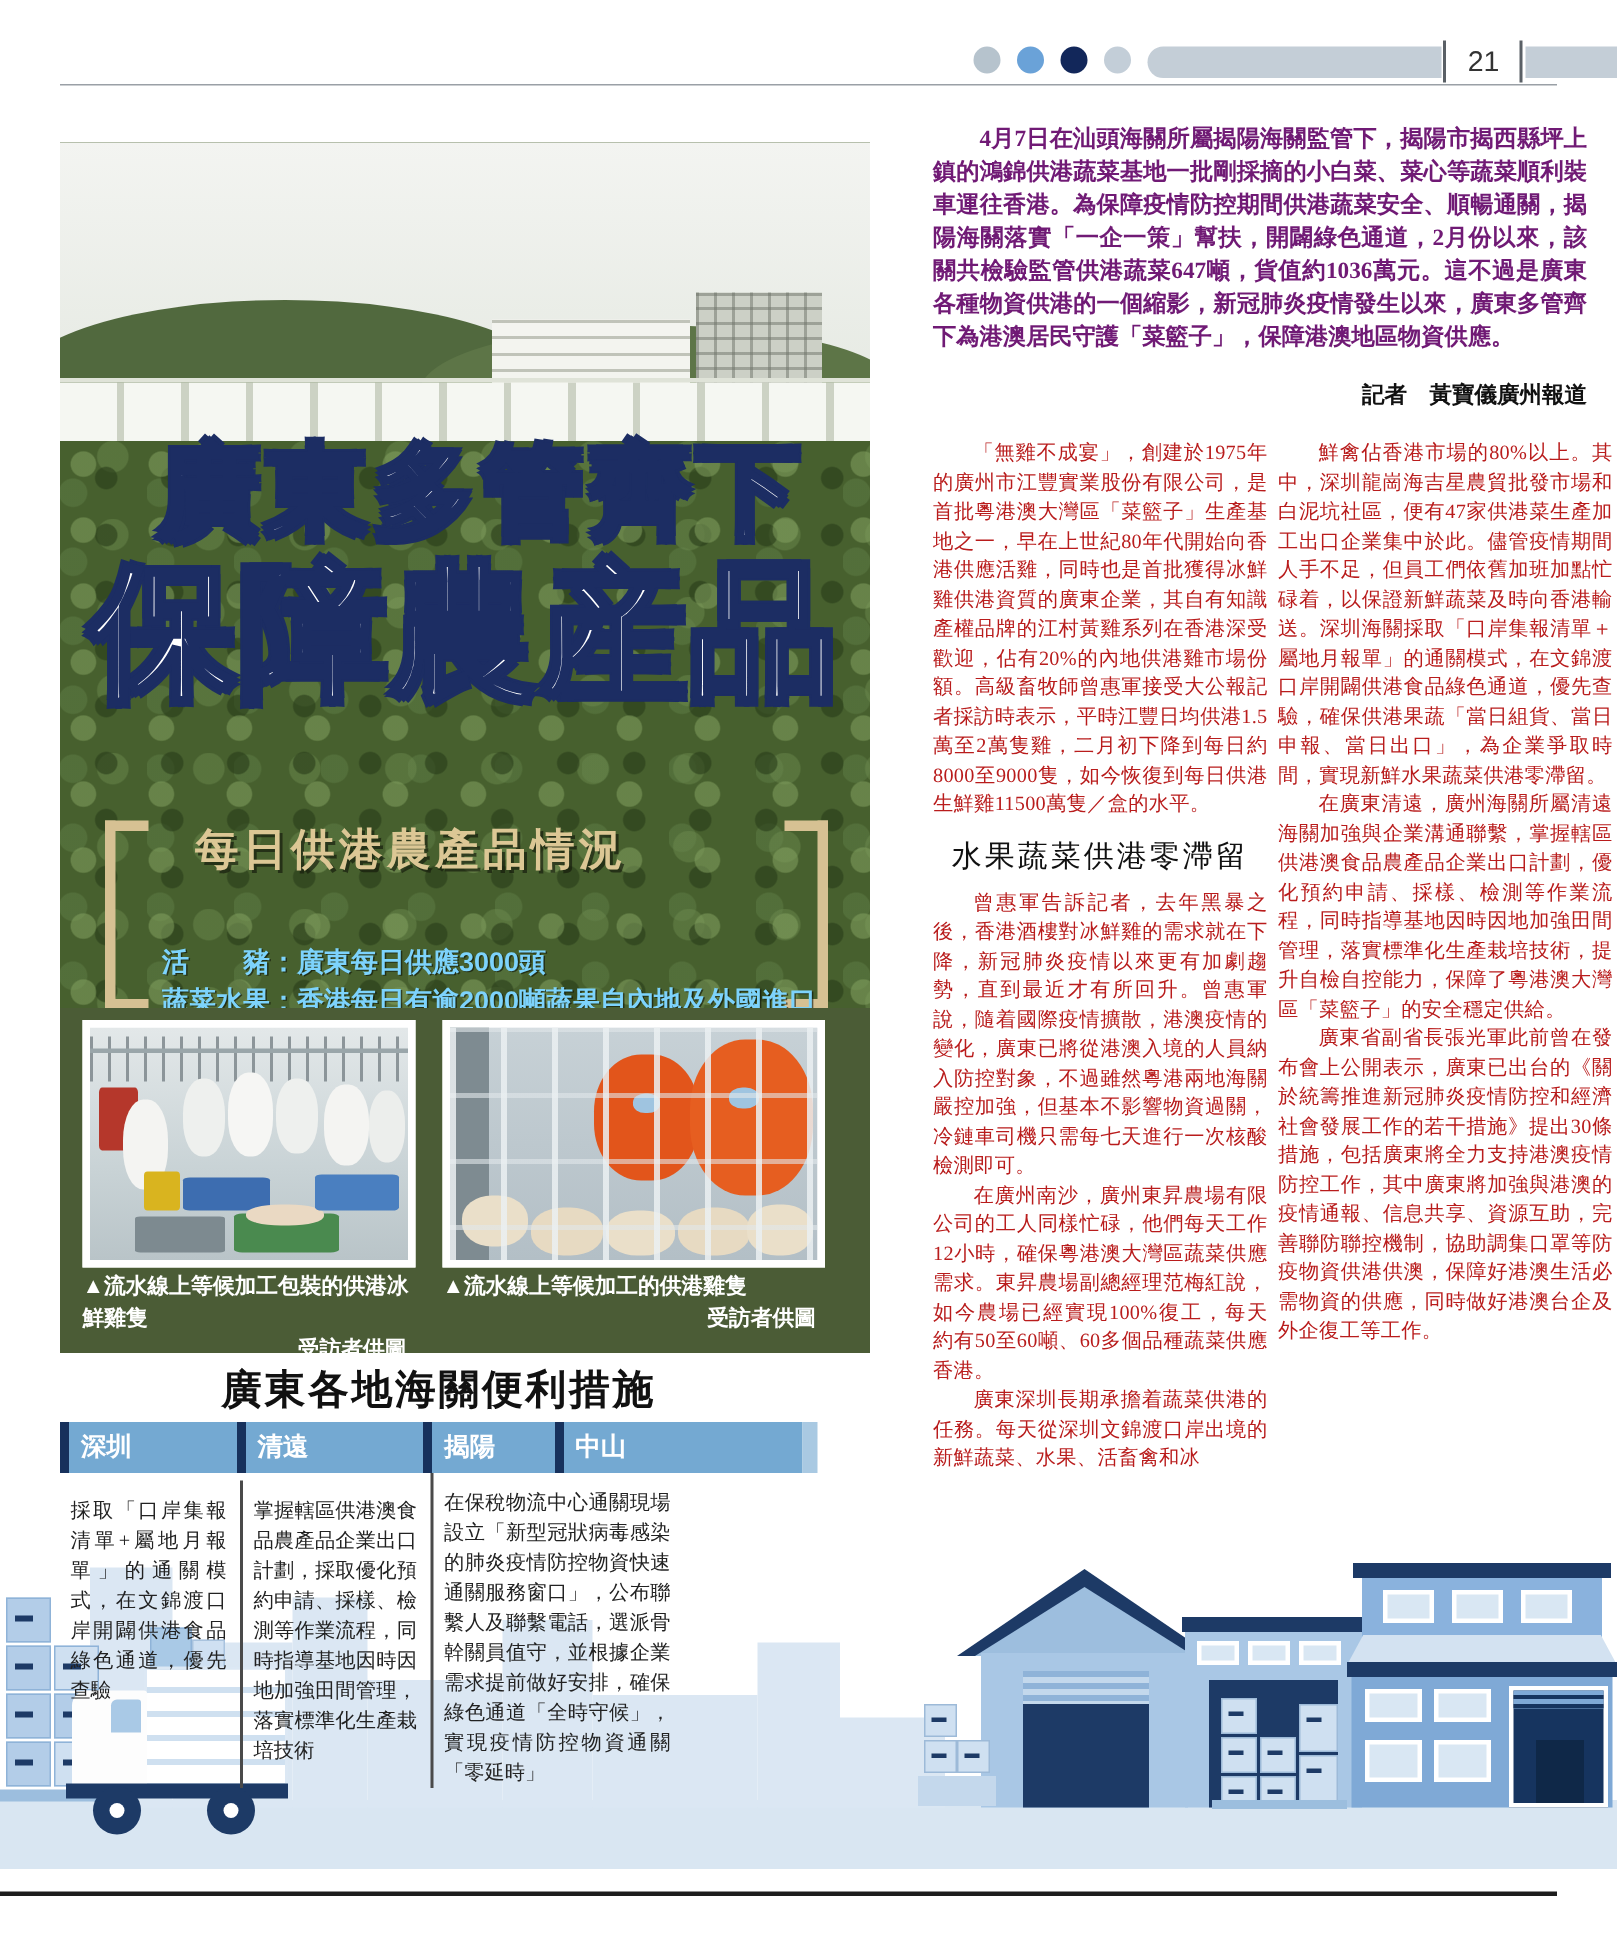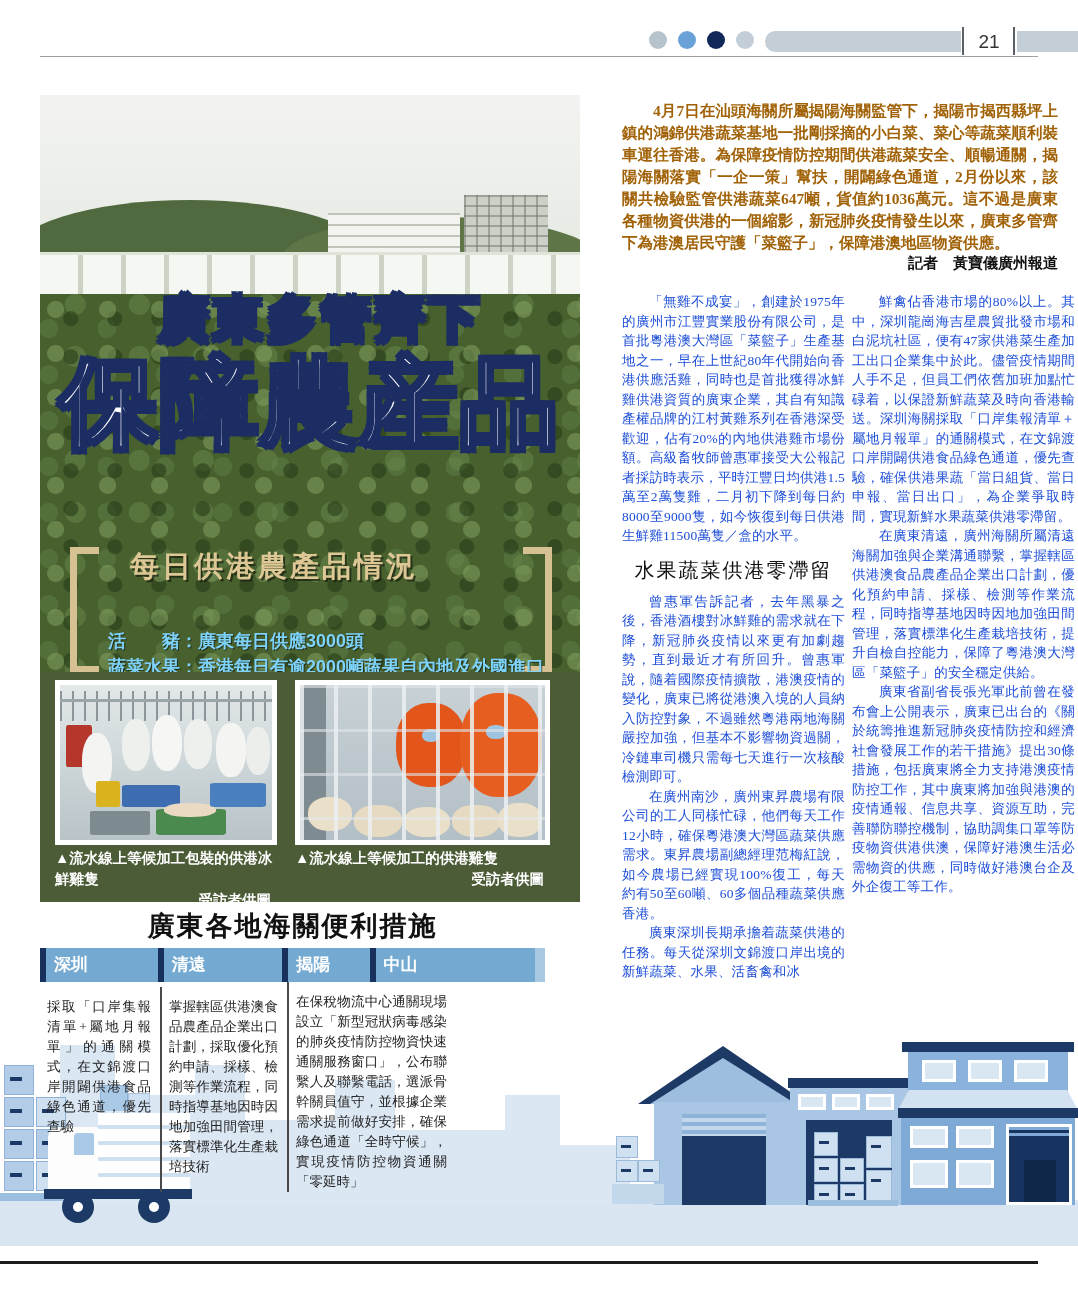--- a/index.html
+++ b/index.html
@@ -32,21 +32,21 @@
       background-image:
         radial-gradient(circle at 30% 35%, rgba(130,160,95,.55) 0 8px, transparent 9px),
         radial-gradient(circle at 70% 65%, rgba(40,60,25,.6) 0 7px, transparent 8px),
         radial-gradient(circle at 55% 20%, rgba(110,140,80,.45) 0 10px, transparent 11px),
         radial-gradient(circle at 15% 75%, rgba(95,125,70,.5) 0 9px, transparent 10px);
       background-size:52px 44px,44px 38px,64px 52px,58px 46px;}
   .headline{left:0;top:198px;width:540px;text-align:center;
       font-family:"Liberation Sans",sans-serif;font-weight:900;color:#fff;line-height:1.05;
       -webkit-text-stroke:3px #1c2d63;
       text-shadow:3px 3px 0 #1c2d63,-3px -3px 0 #1c2d63,3px -3px 0 #1c2d63,-3px 3px 0 #1c2d63;}
-  .headline .l1{font-size:50px;letter-spacing:4px;margin-left:22px;}
+  .headline .l1{font-size:68px;letter-spacing:4px;margin-left:22px;}
   .headline .l2{font-size:98px;letter-spacing:2px;margin-top:6px;}
 
   
   .infobox{left:30px;top:450px;width:482px;height:122px;}
   .bracket{width:22px;height:112px;top:2px;}
   .bracket.l{left:0;border-left:7px solid #d6c193;border-top:7px solid #d6c193;border-bottom:7px solid #d6c193;}
   .bracket.r{right:0;border-right:7px solid #d6c193;border-top:7px solid #d6c193;border-bottom:7px solid #d6c193;}
   .ib-title{left:60px;top:2px;font-family:"Liberation Sans",sans-serif;font-weight:bold;
       font-size:29px;letter-spacing:3px;color:#dcc795;text-shadow:2px 2px 0 rgba(20,25,10,.65);}
   .ib-rows{left:38px;top:44px;width:420px;font-family:"Liberation Sans",sans-serif;font-weight:bold;
@@ -81,27 +81,27 @@
       color:#fff;font-family:"Liberation Sans",sans-serif;font-weight:bold;font-size:17px;
       line-height:34px;padding-left:8px;}
   .cust .hext{width:10px;background:#a9c9e2;}
   .cust .bdy{display:flex;align-items:flex-end;}
   .cust .bcell{box-sizing:border-box;padding:10px 9px 0 7px;font-size:13.5px;line-height:20px;
       text-align:justify;color:#222;min-height:205px;}
   .cust .bcell + .bcell{border-left:2px solid #4a4a4a;}
   .w1{width:120px;} .w2{width:127px;} .w3{width:89px;} .w4{width:169px;}
 
   
-  .lead{left:622px;top:100px;width:436px;font-size:15.5px;line-height:22px;font-weight:bold;
-      text-align:justify;text-indent:2em;color:#a16207;}
+  .lead{left:622px;top:82px;width:436px;font-size:15.5px;line-height:22px;font-weight:bold;
+      text-align:justify;text-indent:2em;color:#701a75;}
   .byline{left:622px;top:254px;width:436px;text-align:right;font-weight:bold;font-size:15px;color:#111;}
   .col{top:292px;width:223px;z-index:2;}
   .colA{left:622px;} .colB{left:852px;}
   .col p{margin:0;text-indent:2em;text-align:justify;font-size:13.5px;line-height:19.5px;
-      letter-spacing:.2px;color:#1d4ed8;}
+      letter-spacing:.2px;color:#b91c1c;}
   .subhead{margin:11px 0 8px;text-align:center;font-size:20px;letter-spacing:2px;color:#111;
       font-family:"Liberation Serif",serif;font-weight:normal;}
 
   
   .ground{left:0;top:1200px;width:1078px;height:46px;background:#d9e6f2;z-index:0;}
   .sky-blk{position:absolute;background:#dbe7f3;}
   .skyline{left:0;top:1025px;width:630px;height:180px;z-index:0;}
   .crates{left:0;top:1065px;width:72px;height:150px;z-index:1;}
   .crate{position:absolute;width:30px;height:30px;background:#b3cde8;border:1px solid #8fb3d8;box-sizing:border-box;}
   .crate:after{content:"";position:absolute;left:5px;top:11px;width:12px;height:4px;background:#1d3a66;}

